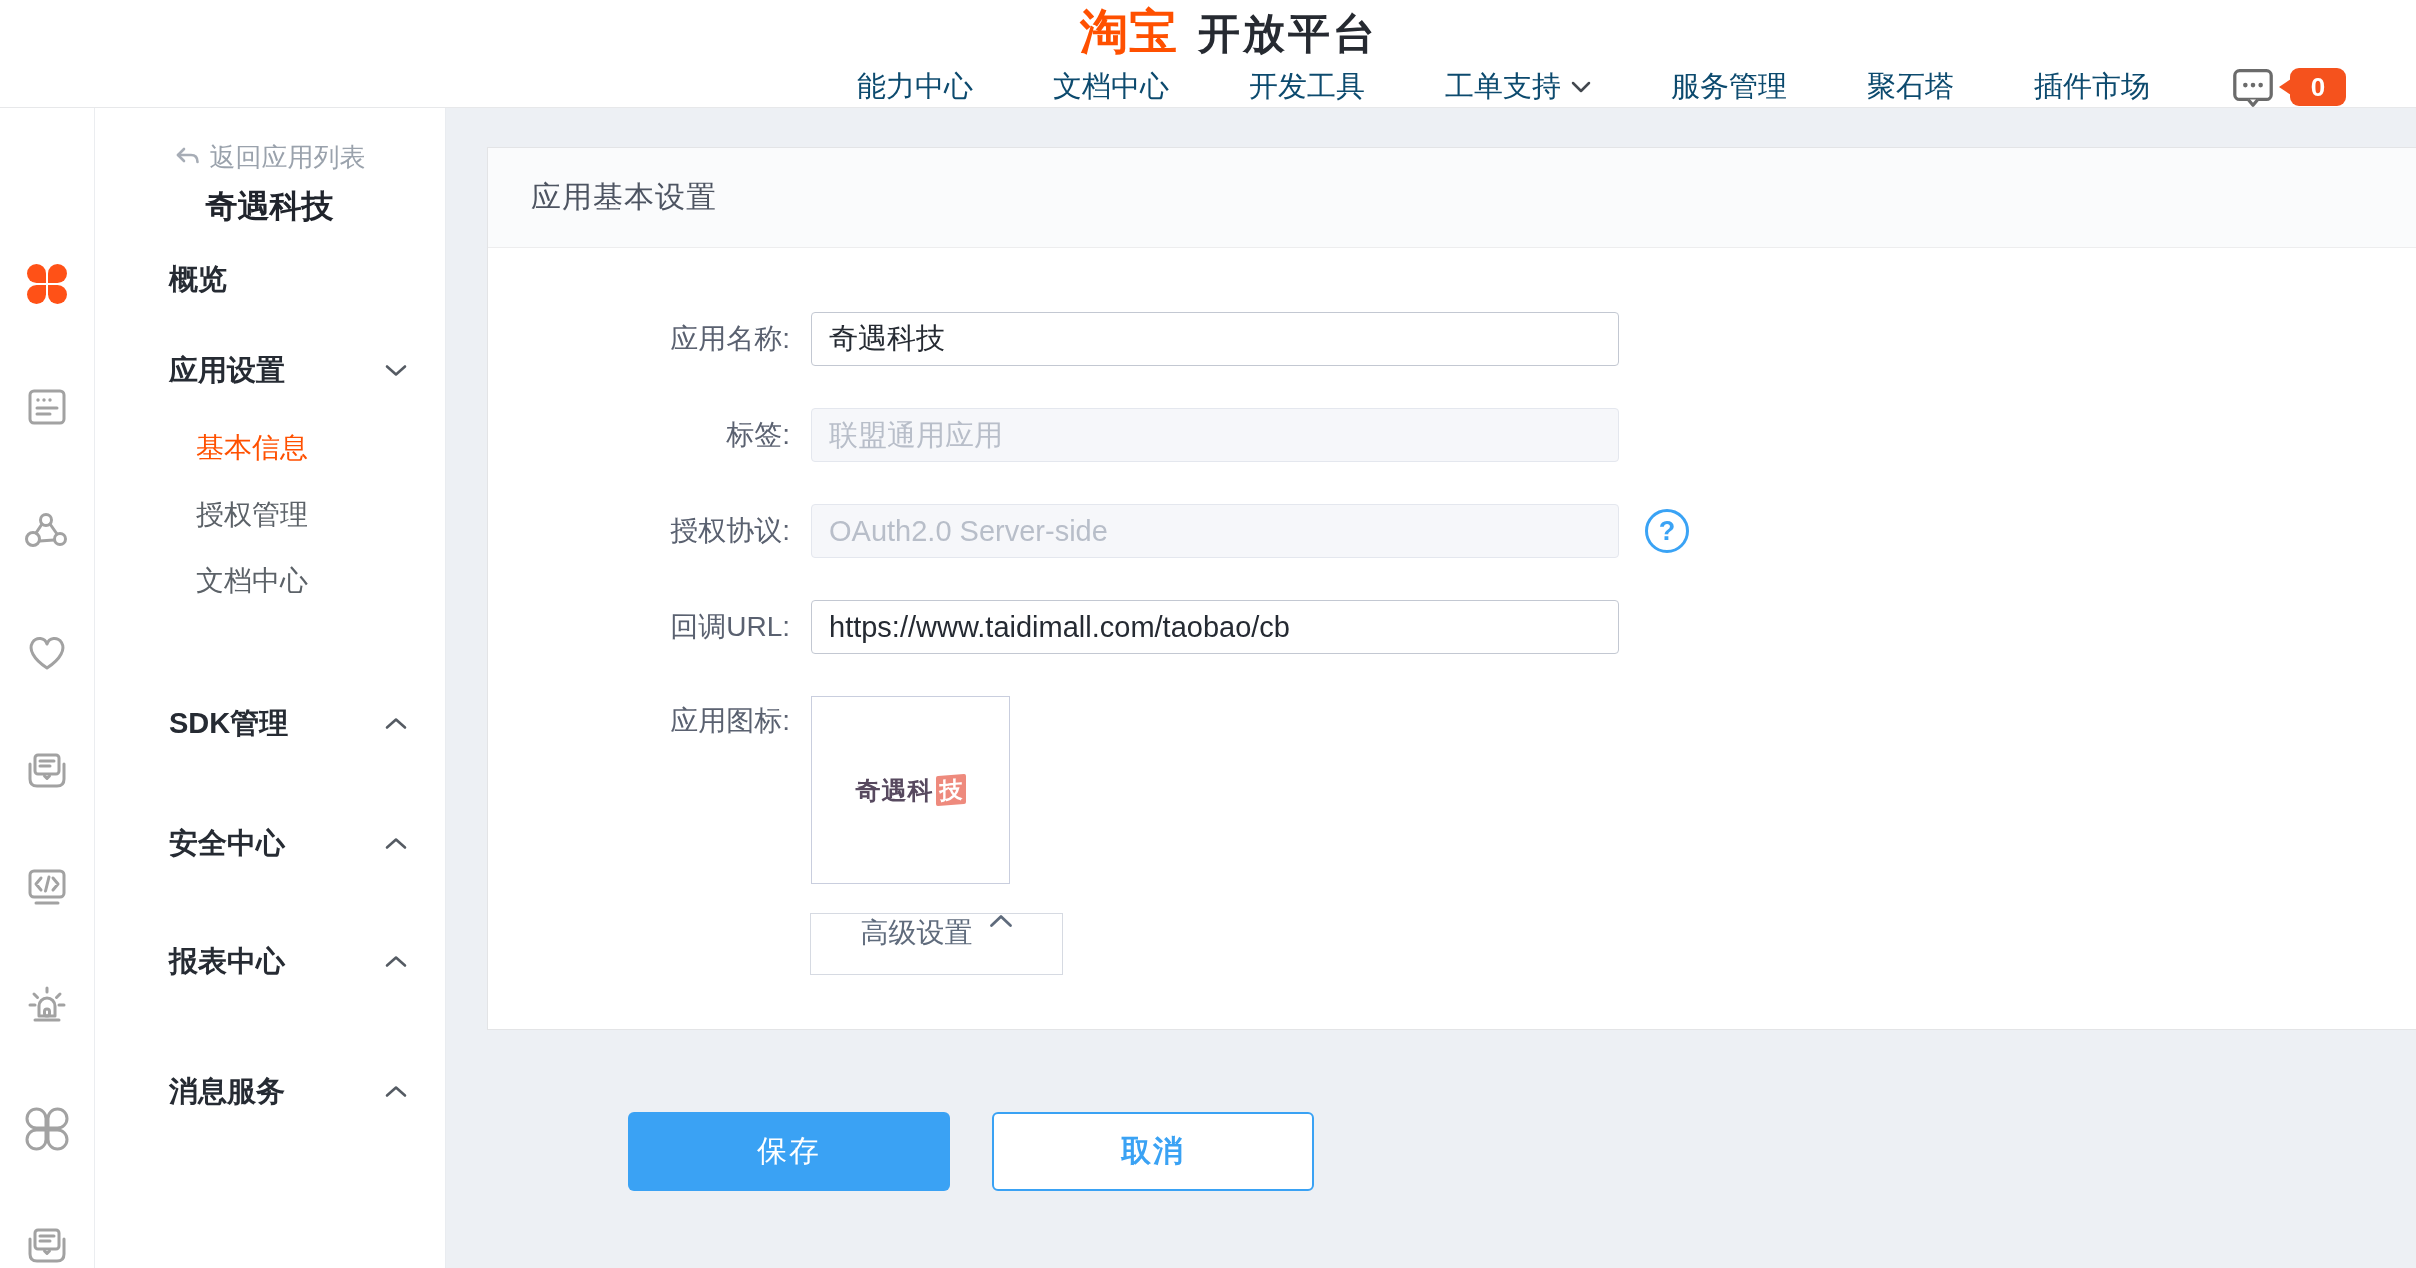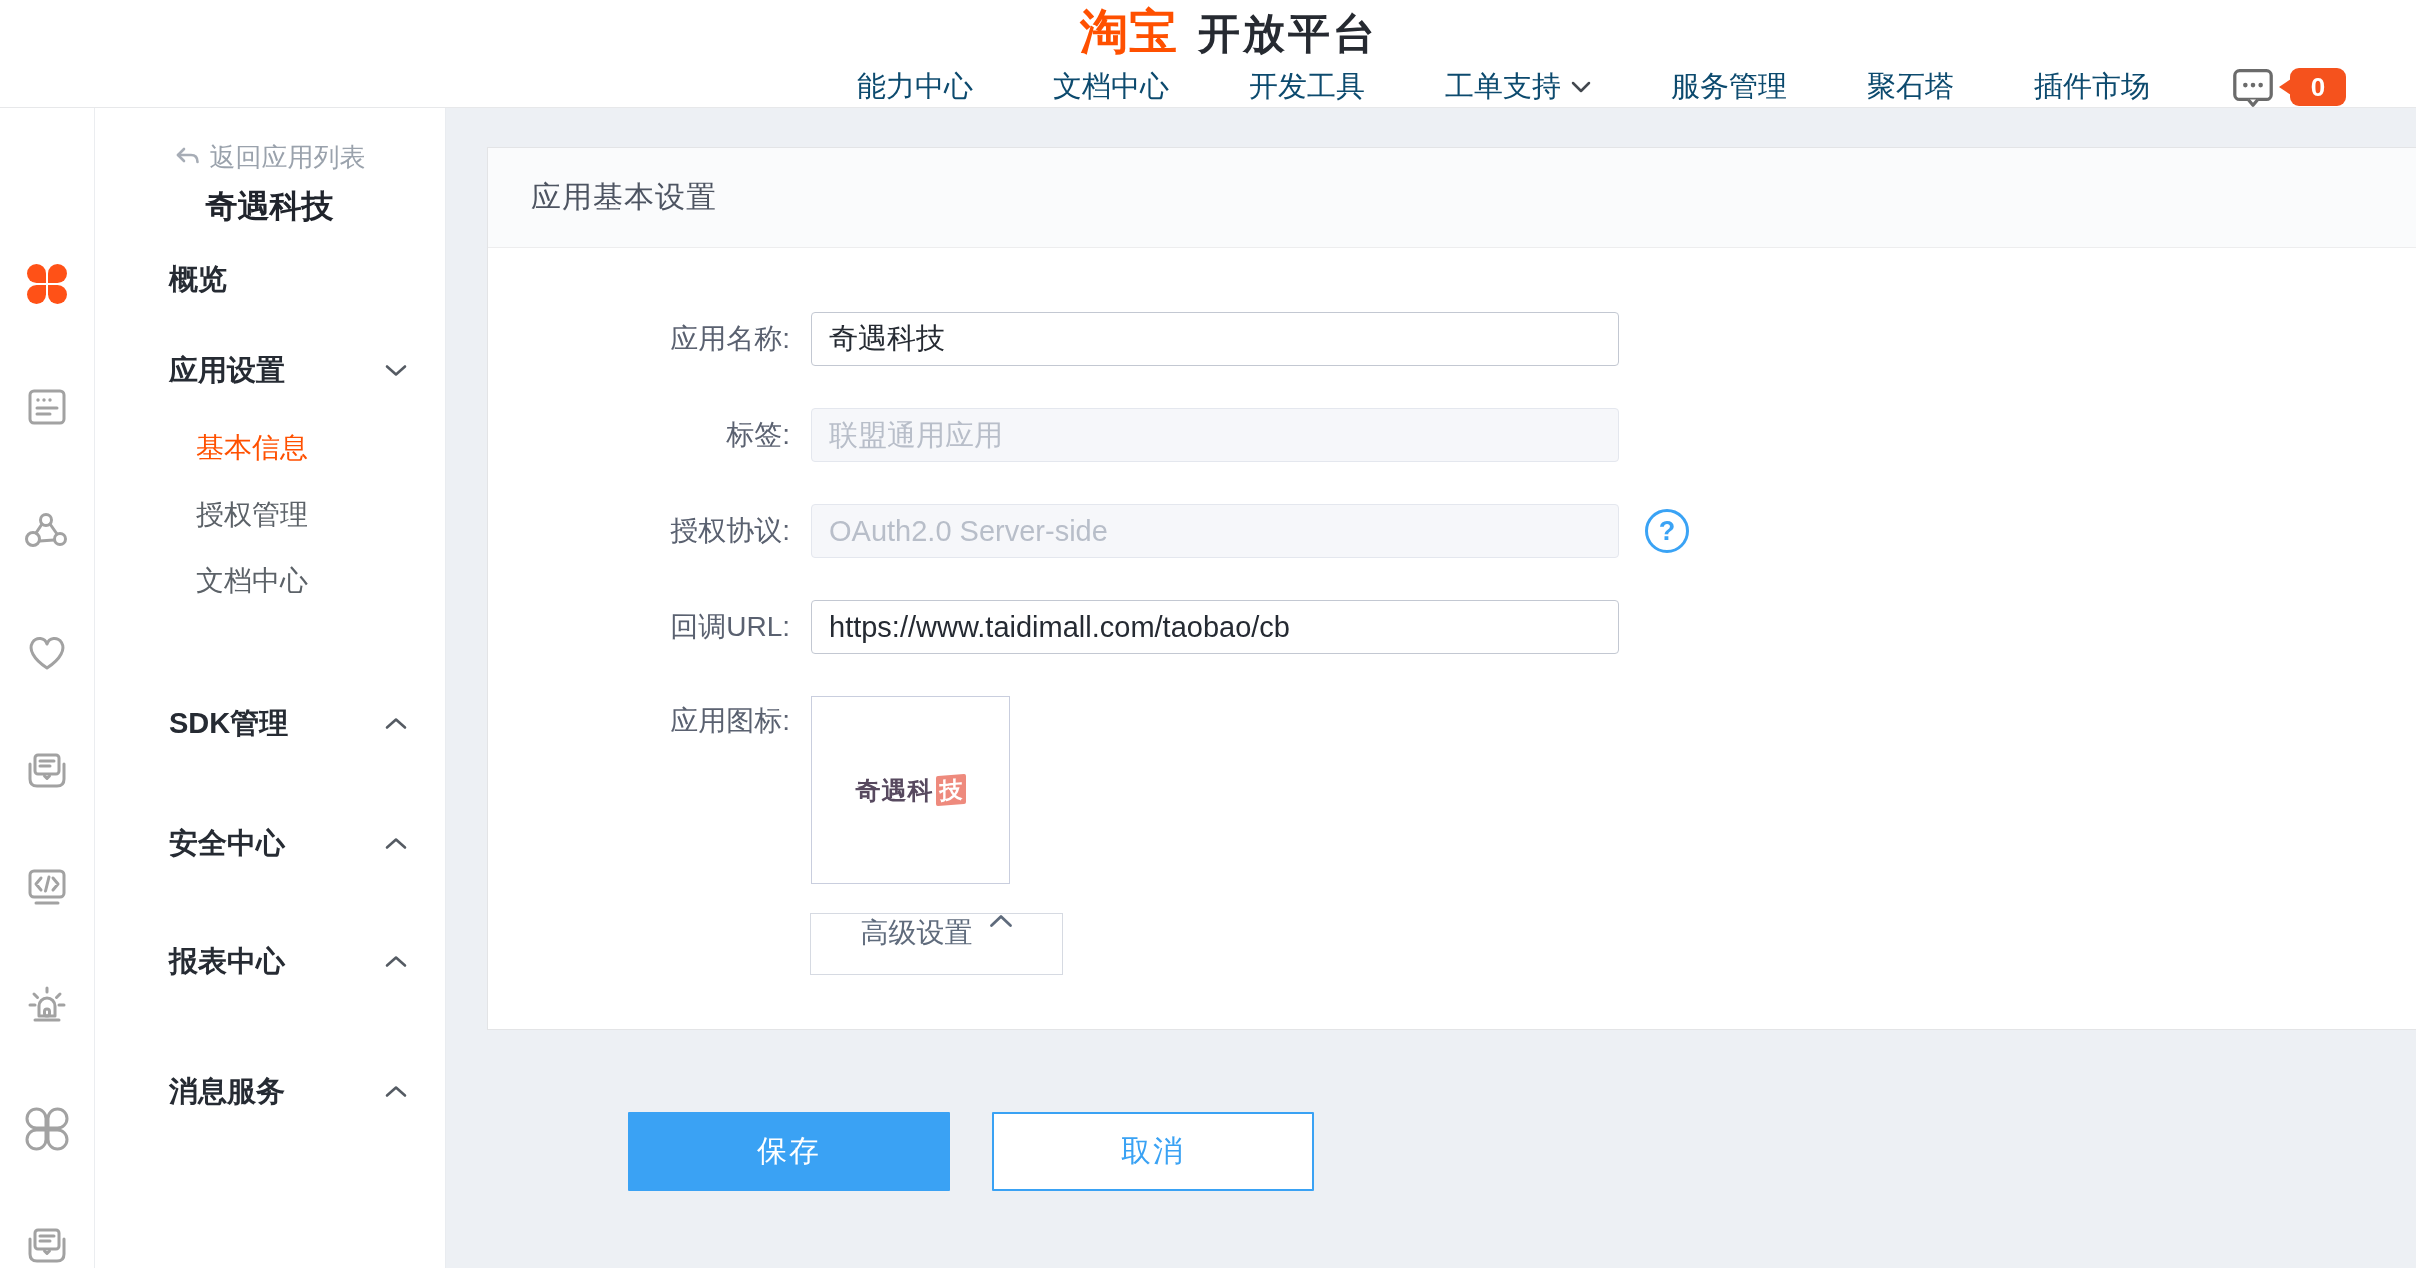--- a/index.html
+++ b/index.html
@@ -60,25 +60,25 @@
     box-sizing:border-box;cursor:pointer;}
   .icon-box{width:199px;height:188px;border:1px solid #c9cede;background:#fff;box-sizing:border-box;
     display:flex;align-items:center;justify-content:center;gap:2px;}
   .icon-box .tmain{font-size:25px;font-weight:bold;color:#57495f;letter-spacing:1px;}
   .icon-box .ttile{width:30px;height:30px;background:#ee8a7d;color:#fff;font-size:23px;font-weight:bold;
     display:inline-flex;align-items:center;justify-content:center;transform:skewY(-4deg);border-radius:2px;}
   .adv-btn{margin:29px 0 0 322px;width:253px;height:62px;border:1px solid #d6dae2;background:#fff;
     color:#5f6b7c;font-size:28px;display:flex;align-items:flex-start;justify-content:center;gap:16px;
     box-sizing:border-box;cursor:pointer;}
   
-  .btn{position:absolute;top:1112px;width:322px;height:79px;border-radius:1px;font-size:30px;
+  .btn{position:absolute;top:1112px;width:322px;height:79px;border-radius:6px;font-size:30px;
     display:flex;align-items:center;justify-content:center;cursor:pointer;box-sizing:border-box;
     font-family:"Liberation Sans","DejaVu Sans",sans-serif;letter-spacing:2px;}
   .btn-save{left:628px;background:#3aa2f4;color:#fff;border:none;}
-  .btn-cancel{left:992px;background:#fff;color:#3aa2f4;border:2px solid #3aa2f4;}
+  .btn-cancel{left:992px;background:#fff;color:#3aa2f4;border:2px solid #3aa2f4;font-weight:bold;}
 </style>
 </head>
 <body>
 
 <div class="topbar">
   <div class="logo">
     <span class="logo-tb">淘宝</span>
     <span class="logo-open">开放平台</span>
   </div>
   <div class="topnav">

